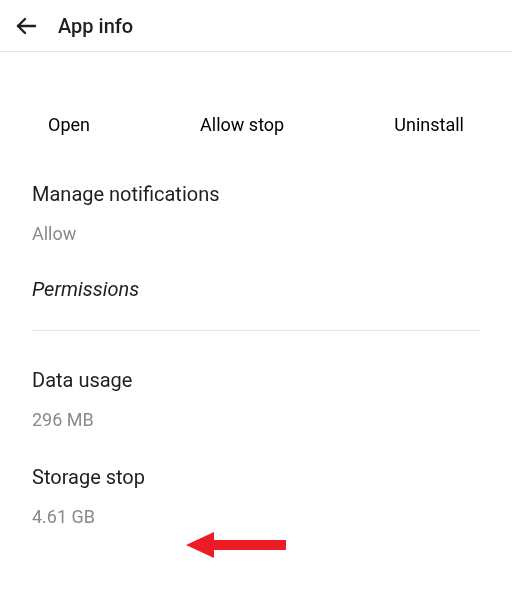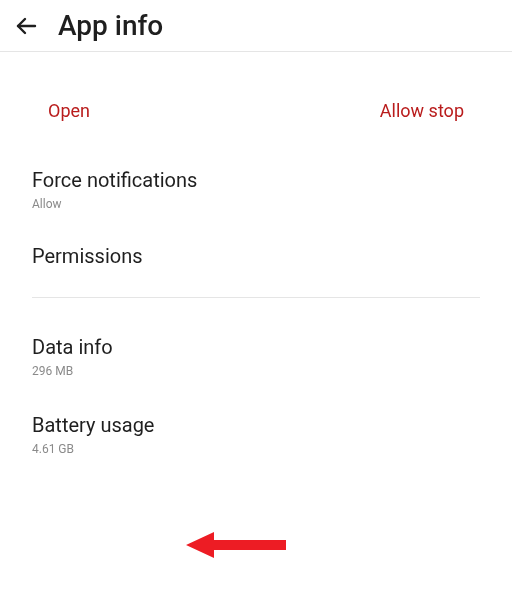--- a/index.html
+++ b/index.html
@@ -20,56 +20,57 @@
     }
     .back-icon {
       width: 28px;
       height: 28px;
       display: flex;
       align-items: center;
       justify-content: center;
       color: #1f1f1f;
     }
     .topbar-title {
-      font-size: 28px;
+      font-size: 20px;
       font-weight: 500;
       margin-left: 18px;
       color: #1f1f1f;
     }
     .actions {
       display: flex;
       justify-content: space-between;
       padding: 44px 40px 28px 40px;
     }
     .action-btn {
       font-size: 18px;
-      color: #b91c1c;
+      color: #000000;
       background: none;
       border: none;
       cursor: pointer;
       font-family: inherit;
       padding: 4px 8px;
+      margin-top: 14px;
     }
     .list {
       padding: 0 32px;
     }
     .item {
       padding: 14px 0 14px 0;
       cursor: pointer;
     }
-    .item.tall2 { padding: 18px 0 18px 0; }
+    .item.tall2 { padding: 18px 0 18px 0; font-style: italic; }
     .item-title {
       font-size: 20px;
       color: #1f1f1f;
       line-height: 1.3;
     }
     .item-sub {
-      font-size: 12px;
+      font-size: 18px;
       color: #8a8a8a;
-      margin-top: 4px;
+      margin-top: 16px;
     }
     .divider {
       height: 1px;
       background: #e5e5e5;
       margin: 10px 0 22px 0;
     }
     .arrow-annotation {
       position: absolute;
       left: 186px;
       top: 530px;
@@ -87,43 +88,44 @@
       <line x1="21" y1="12" x2="4" y2="12"></line>
       <polyline points="11 5 4 12 11 19"></polyline>
     </svg>
   </div>
   <div class="topbar-title">App info</div>
 </div>
 
 <div class="actions">
   <button class="action-btn">Open</button>
   <button class="action-btn">Allow stop</button>
+  <button class="action-btn">Uninstall</button>
 </div>
 
 <div class="list">
 
   <div class="item">
-    <div class="item-title">Force notifications</div>
+    <div class="item-title">Manage notifications</div>
     <div class="item-sub">Allow</div>
   </div>
 
   <div class="item tall2">
     <div class="item-title">Permissions</div>
   </div>
 
 
   <div class="divider"></div>
 
   <div class="item">
-    <div class="item-title">Data info</div>
+    <div class="item-title">Data usage</div>
     <div class="item-sub">296 MB</div>
   </div>
 
   <div class="item" style="padding-top:20px;">
-    <div class="item-title">Battery usage</div>
+    <div class="item-title">Storage stop</div>
     <div class="item-sub">4.61 GB</div>
   </div>
 
 </div>
 
 <svg class="arrow-annotation" viewBox="0 0 100 30">
   <defs></defs>
   <polygon points="0,15 28,2 28,10 100,10 100,20 28,20 28,28" fill="#ed1c24"></polygon>
 </svg>
 

